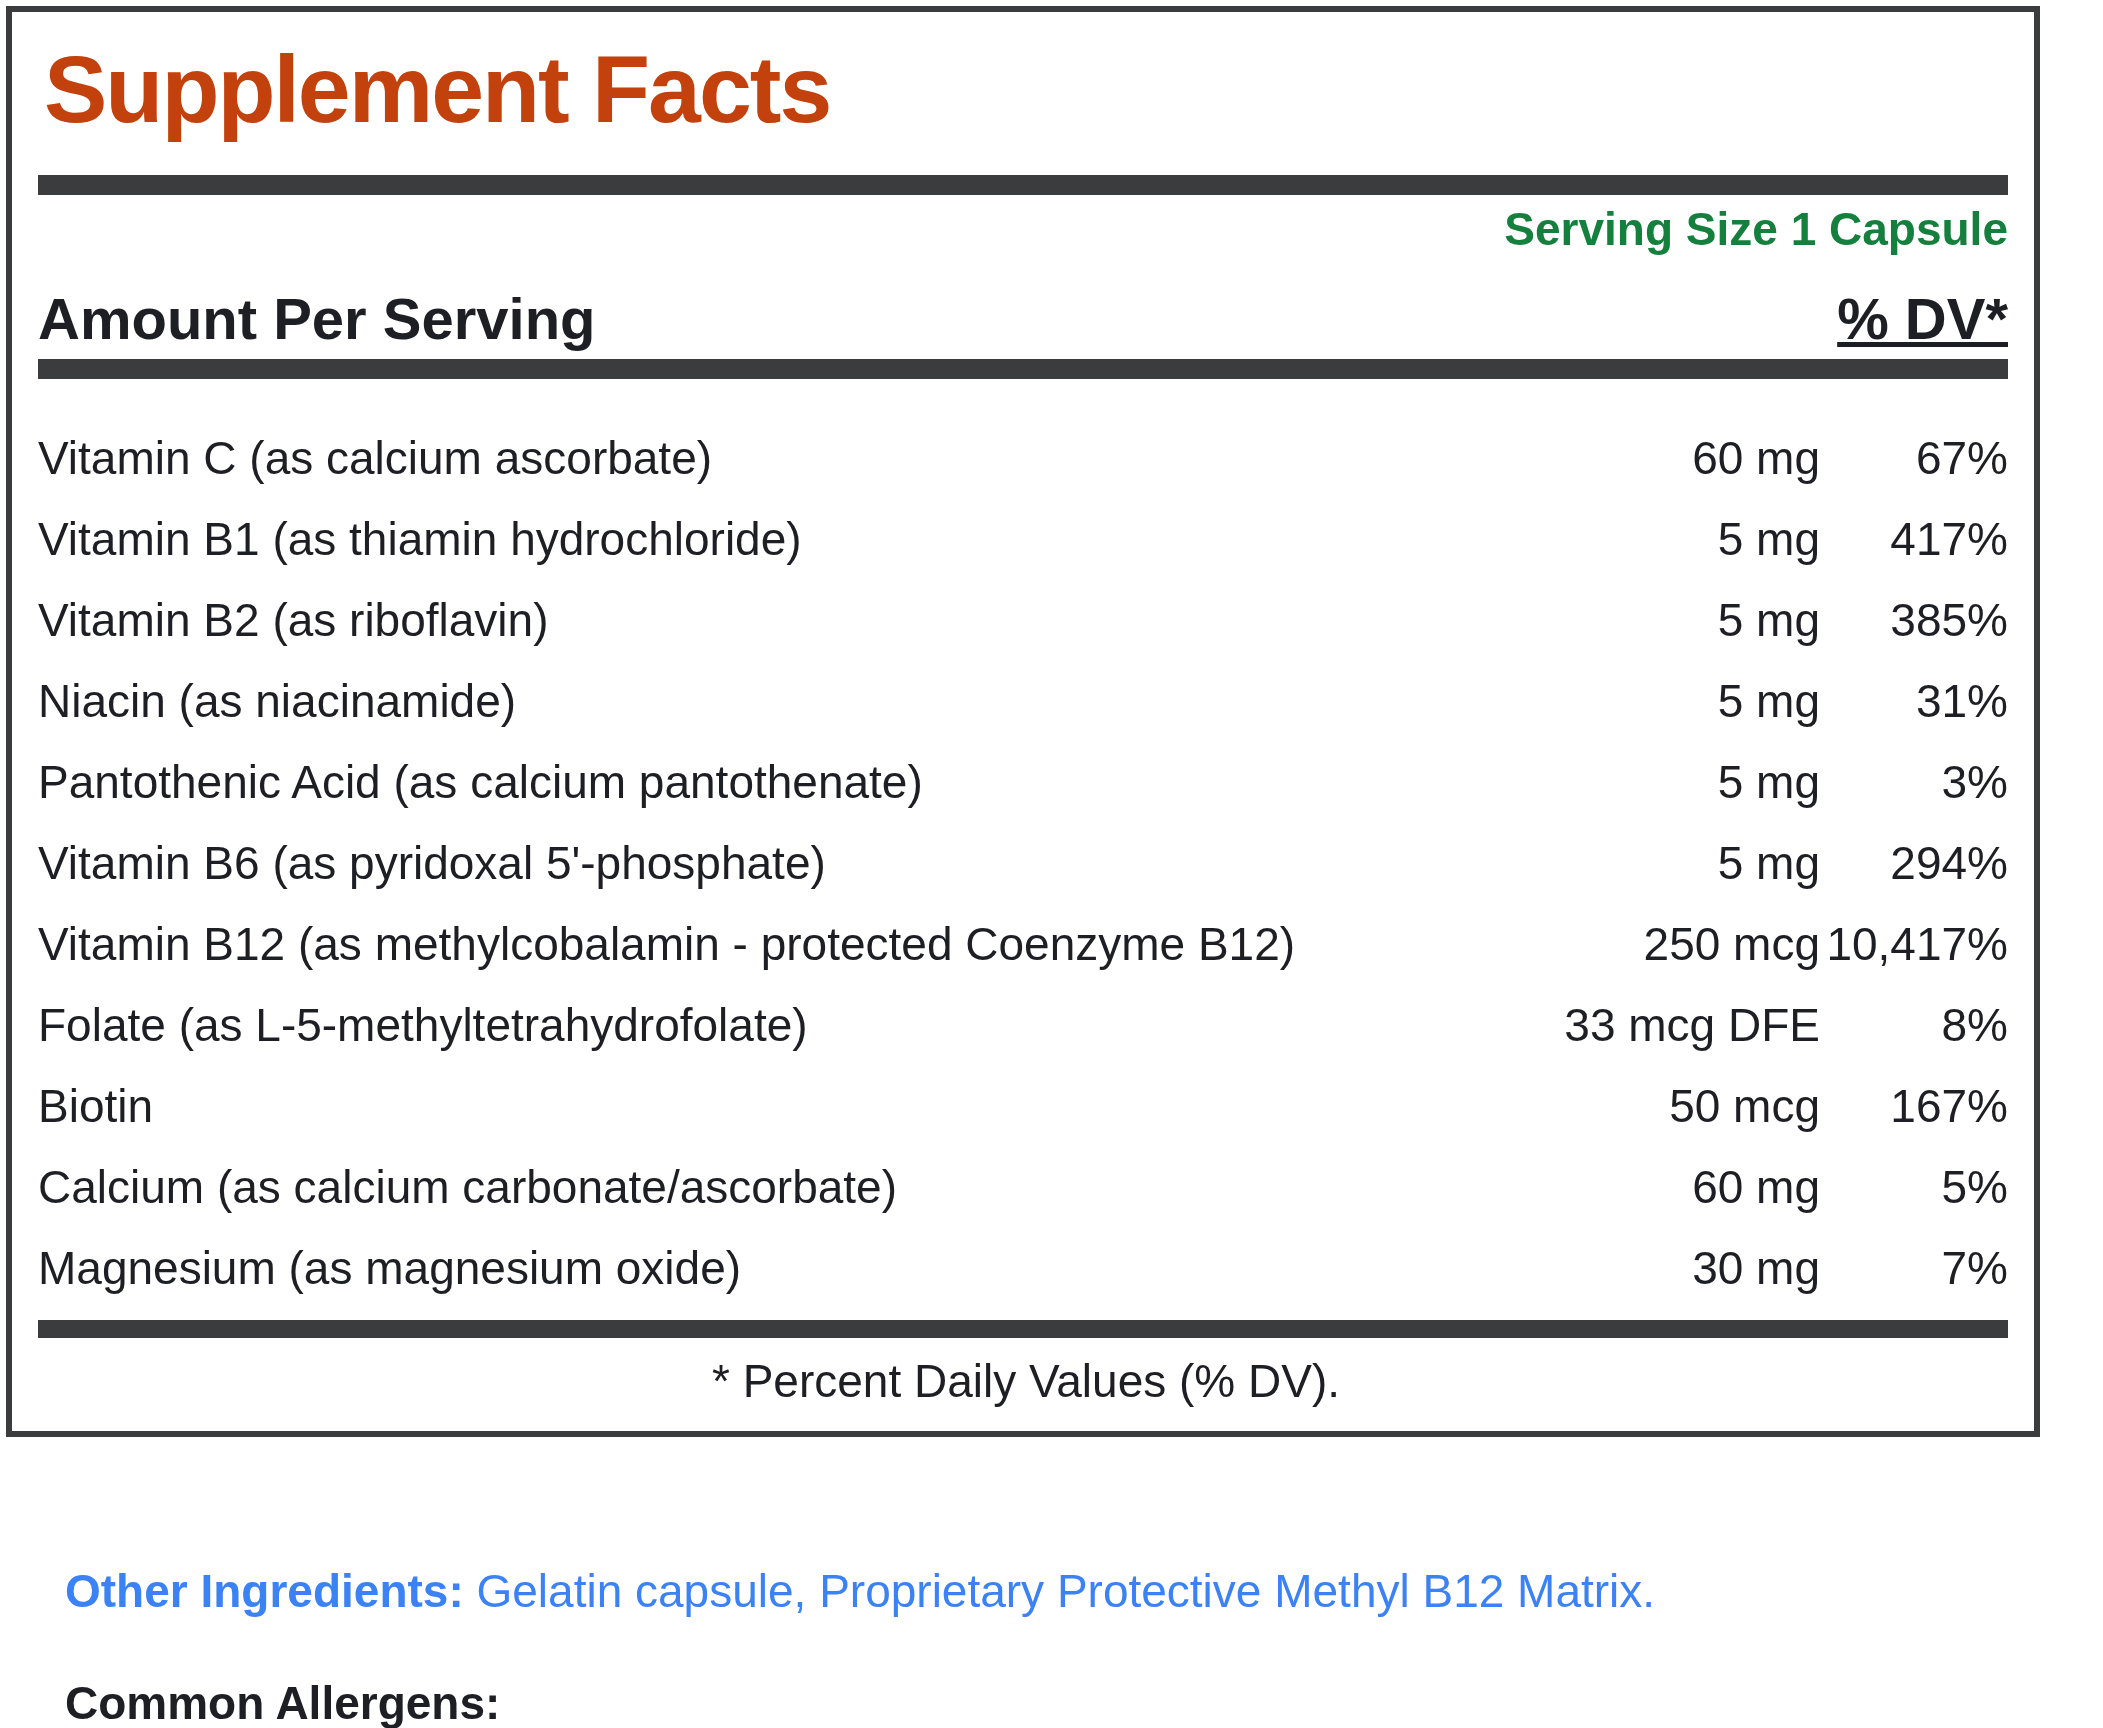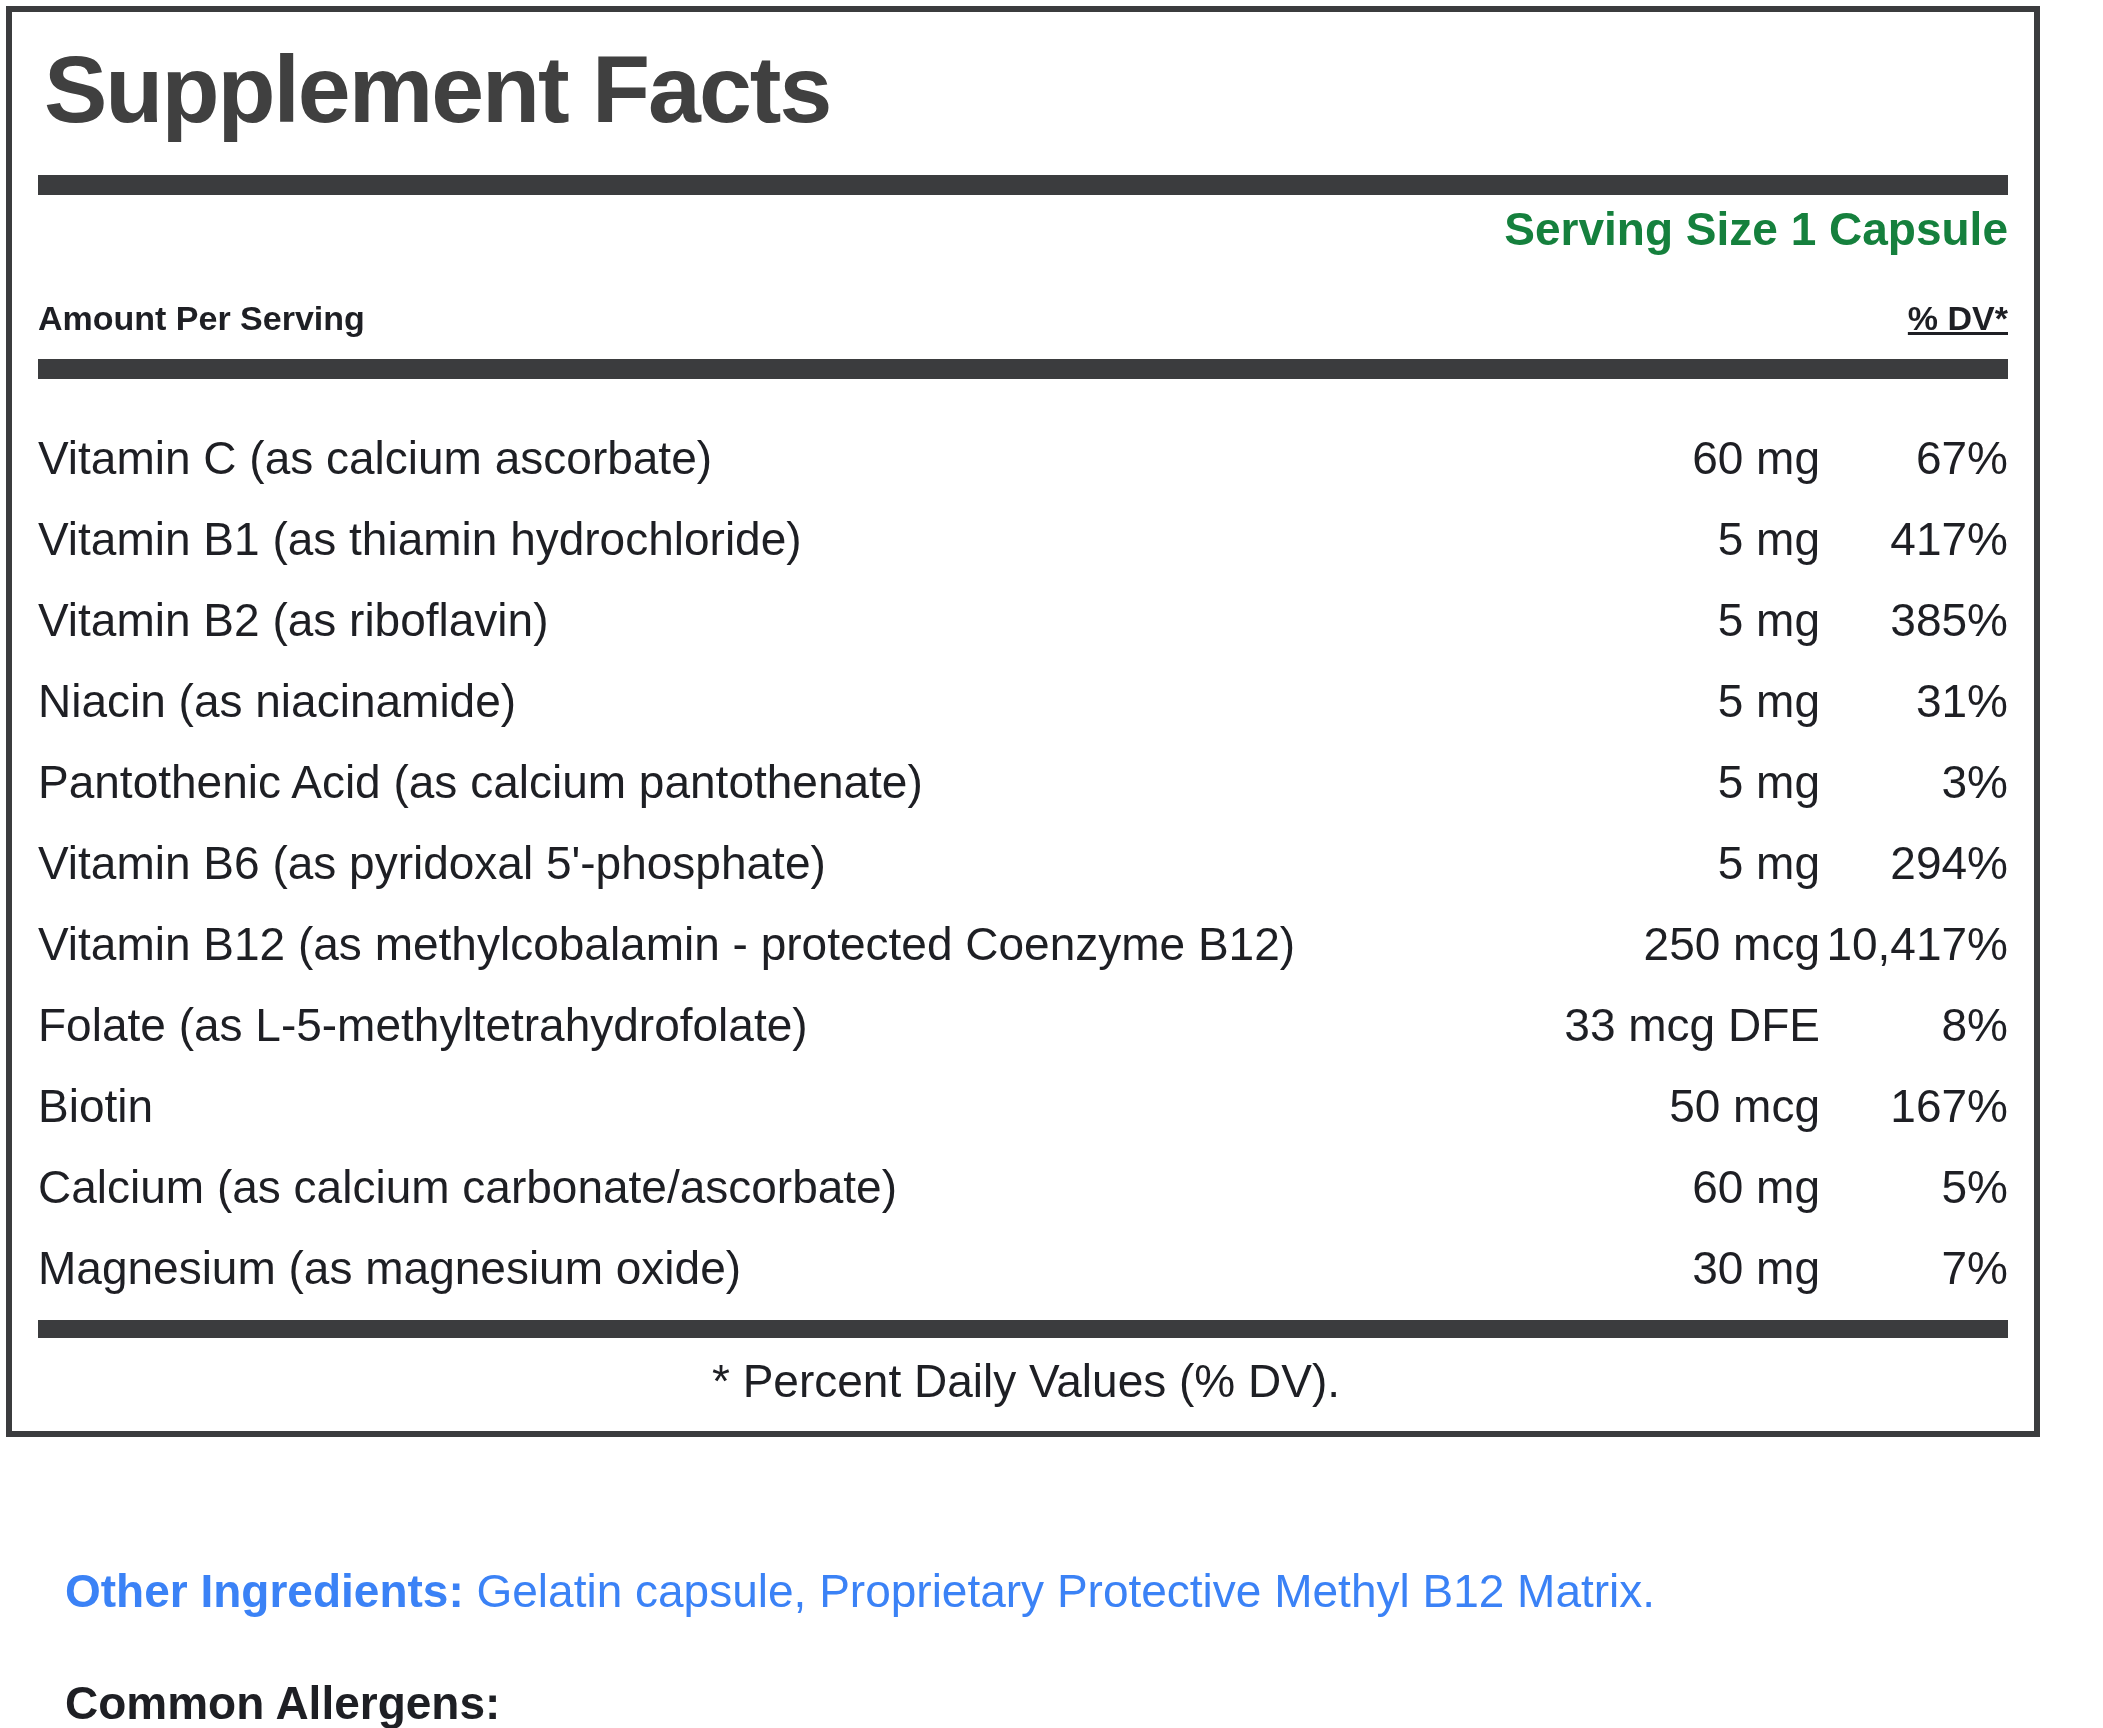--- a/index.html
+++ b/index.html
@@ -21,42 +21,42 @@
     border: 6px solid #3b3c3e;
     background: #ffffff;
     padding: 0 26px 0 26px;
   }
   .facts-title {
     margin: 22px 0 0 6px;
     font-size: 95px;
     line-height: 111px;
     font-weight: bold;
     letter-spacing: -2px;
-    color: #404040;
+    color: #c2410c;
   }
   .rule {
     height: 20px;
     background: #3b3c3e;
     margin-top: 30px;
   }
   .rule.thin-top { margin-top: 30px; }
   .serving-line {
     margin-top: 8px;
     font-size: 46px;
     line-height: 53px;
     font-weight: bold;
     text-align: right;
     color: #15803d;
   }
   .header-row {
     display: flex;
     justify-content: space-between;
     align-items: flex-end;
     margin-top: 36px;
-    font-size: 34px;
+    font-size: 58px;
     line-height: 53px;
     font-weight: bold;
     color: #1e1f24;
   }
   .dv-head {
     width: 188px;
     text-align: right;
     white-space: nowrap;
     text-decoration: underline;
   }

